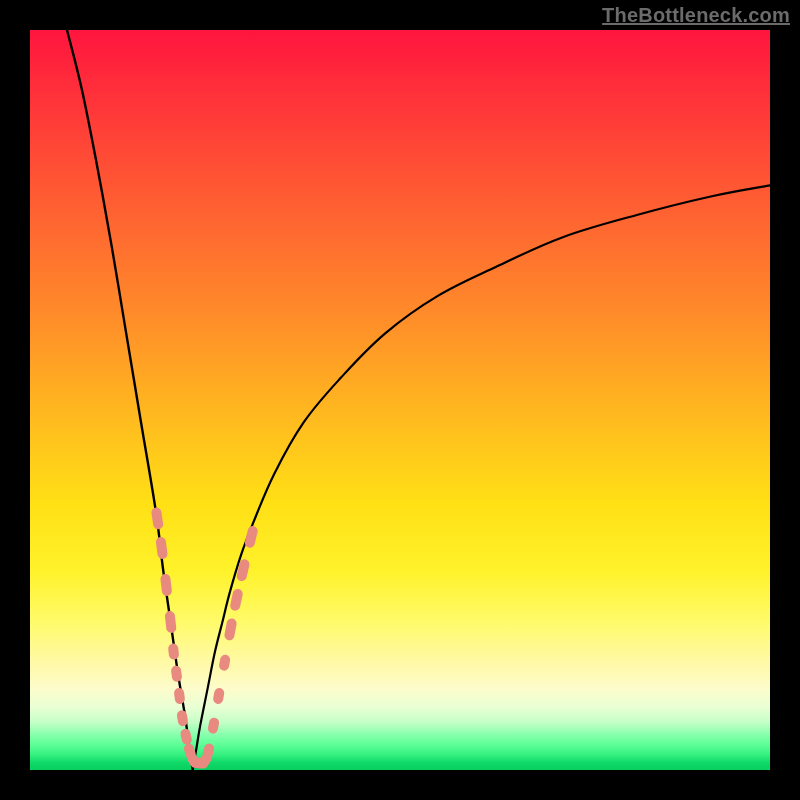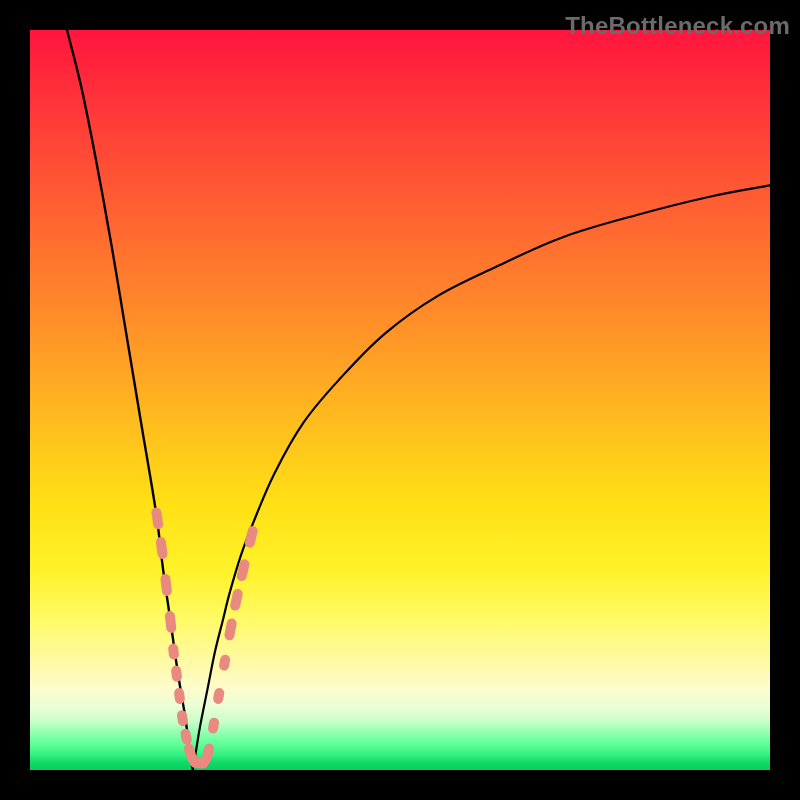--- a/index.html
+++ b/index.html
@@ -48,27 +48,28 @@
   svg.curve-layer {
     position: absolute;
     left: 30px;
     top: 30px;
     width: 740px;
     height: 740px;
     overflow: visible;
   }
   .watermark {
     position: absolute;
-    top: 12px;
+    top: 4px;
     right: 10px;
     color: #6b6b6b;
-    font-size: 24px;
+    font-size: 20px;
     font-weight: 600;
     letter-spacing: 0.2px;
     user-select: none;
+    text-decoration: underline;
   }
 </style>
 </head>
 <body>
 
 <div class="stage">
 
   <div class="plot-area"></div>
 
   <svg class="curve-layer" viewBox="0 0 740 740" preserveAspectRatio="none">

